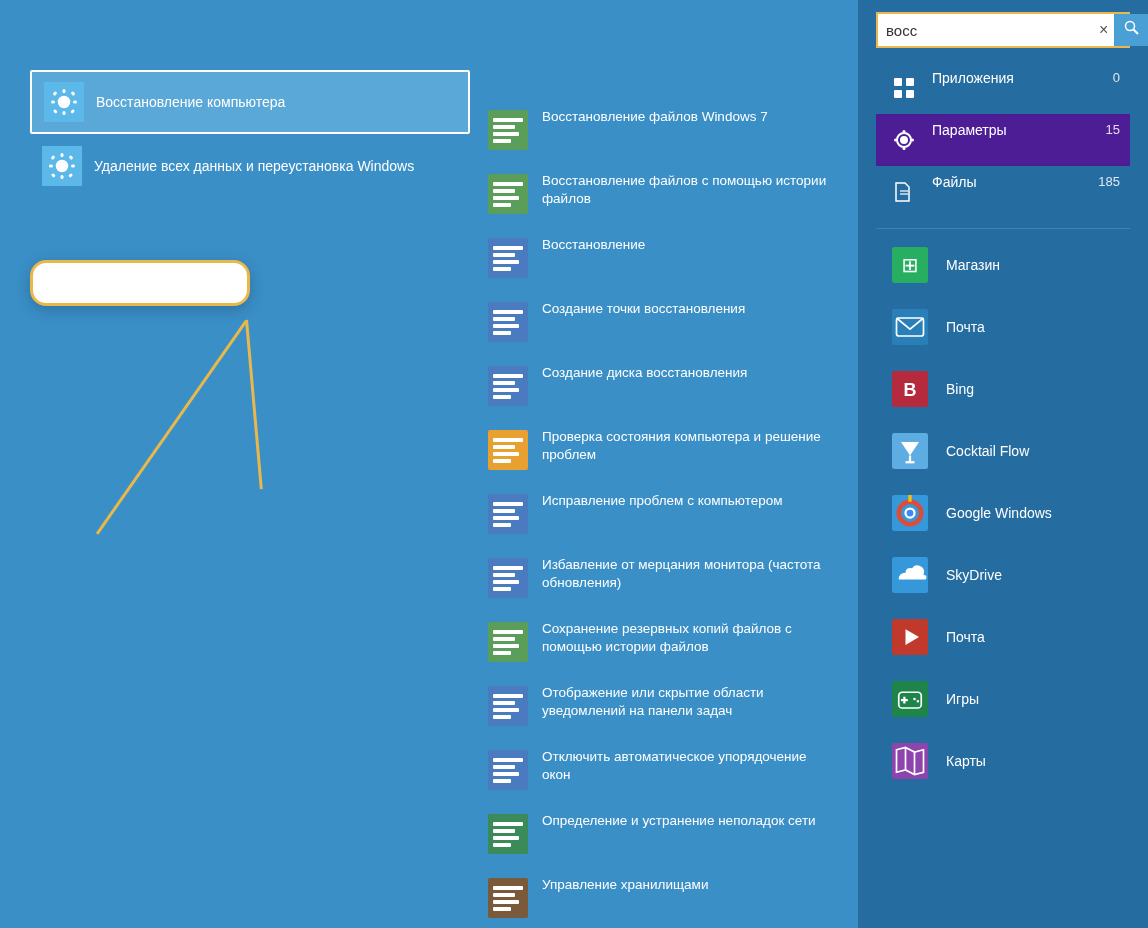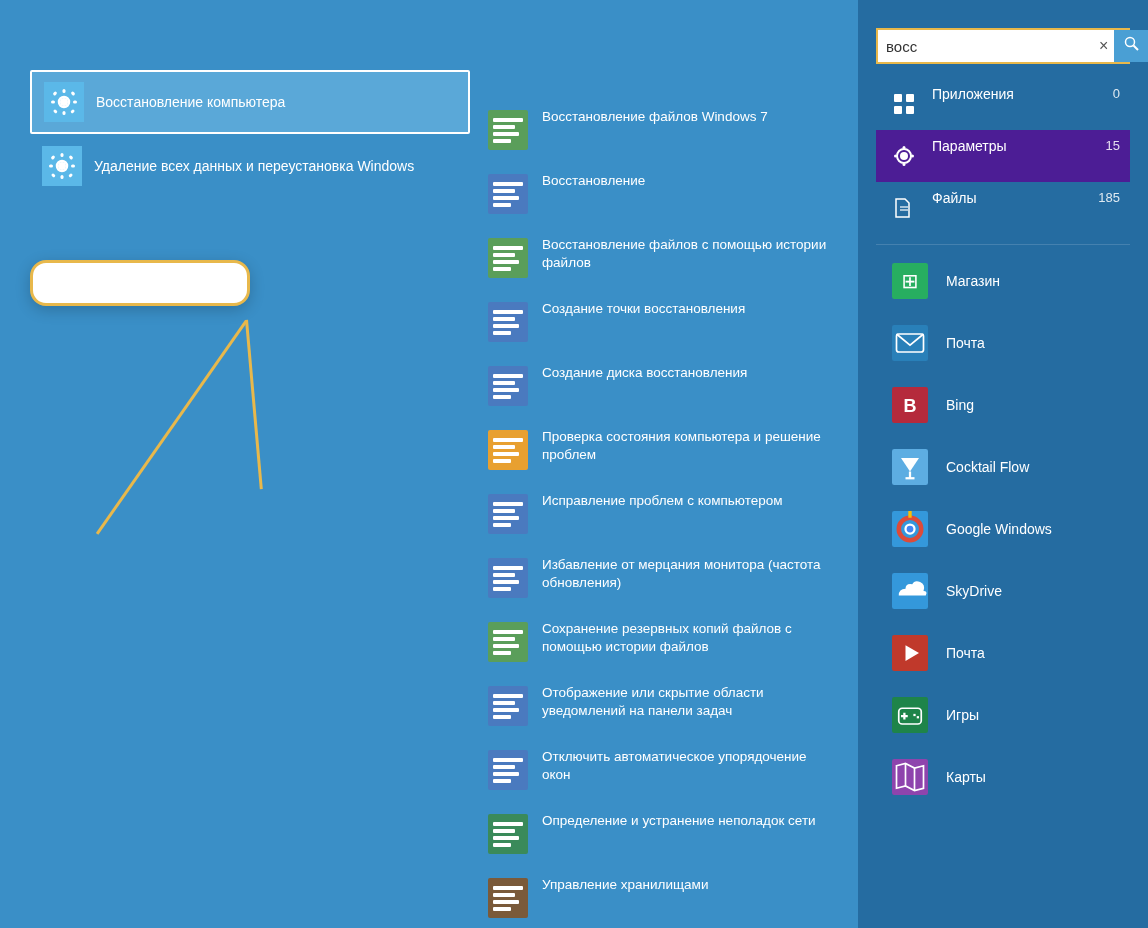--- a/index.html
+++ b/index.html
@@ -143,21 +143,21 @@
     }
 
     
     .right-panel {
       position: absolute;
       right: 0;
       top: 0;
       width: 290px;
       height: 928px;
       background: rgba(20, 80, 130, 0.55);
-      padding: 20px 18px;
+      padding: 4px 18px;
     }
 
     .search-title {
       font-size: 28px;
       font-weight: 200;
       color: white;
       margin-bottom: 8px;
     }
 
     .search-category-label {
@@ -338,40 +338,40 @@
         <rect x="5" y="15" width="22" height="4" rx="1" fill="white"></rect>
         <rect x="5" y="22" width="26" height="4" rx="1" fill="white"></rect>
         <rect x="5" y="29" width="18" height="4" rx="1" fill="white"></rect>
       </svg>
     </div>
     <div class="mid-text">Восстановление файлов Windows 7</div>
   </div>
     <div class="middle-item">
     <div class="mid-icon">
       <svg width="40" height="40" viewBox="0 0 40 40">
+        <rect width="40" height="40" fill="#5a9e5a" rx="2"></rect>
+        <rect x="5" y="8" width="30" height="4" rx="1" fill="white"></rect>
+        <rect x="5" y="15" width="22" height="4" rx="1" fill="white"></rect>
+        <rect x="5" y="22" width="26" height="4" rx="1" fill="white"></rect>
+        <rect x="5" y="29" width="18" height="4" rx="1" fill="white"></rect>
+      </svg>
+    </div>
+    <div class="mid-text">Восстановление файлов с помощью истории файлов</div>
+  </div>
+    <div class="middle-item">
+    <div class="mid-icon">
+      <svg width="40" height="40" viewBox="0 0 40 40">
         <rect width="40" height="40" fill="#4a7abf" rx="2"></rect>
         <rect x="5" y="8" width="30" height="4" rx="1" fill="white"></rect>
         <rect x="5" y="15" width="22" height="4" rx="1" fill="white"></rect>
         <rect x="5" y="22" width="26" height="4" rx="1" fill="white"></rect>
         <rect x="5" y="29" width="18" height="4" rx="1" fill="white"></rect>
       </svg>
     </div>
     <div class="mid-text">Восстановление</div>
-  </div>
-    <div class="middle-item">
-    <div class="mid-icon">
-      <svg width="40" height="40" viewBox="0 0 40 40">
-        <rect width="40" height="40" fill="#5a9e5a" rx="2"></rect>
-        <rect x="5" y="8" width="30" height="4" rx="1" fill="white"></rect>
-        <rect x="5" y="15" width="22" height="4" rx="1" fill="white"></rect>
-        <rect x="5" y="22" width="26" height="4" rx="1" fill="white"></rect>
-        <rect x="5" y="29" width="18" height="4" rx="1" fill="white"></rect>
-      </svg>
-    </div>
-    <div class="mid-text">Восстановление файлов с помощью истории файлов</div>
   </div>
     <div class="middle-item">
     <div class="mid-icon">
       <svg width="40" height="40" viewBox="0 0 40 40">
         <rect width="40" height="40" fill="#4a7abf" rx="2"></rect>
         <rect x="5" y="8" width="30" height="4" rx="1" fill="white"></rect>
         <rect x="5" y="15" width="22" height="4" rx="1" fill="white"></rect>
         <rect x="5" y="22" width="26" height="4" rx="1" fill="white"></rect>
         <rect x="5" y="29" width="18" height="4" rx="1" fill="white"></rect>
       </svg>

